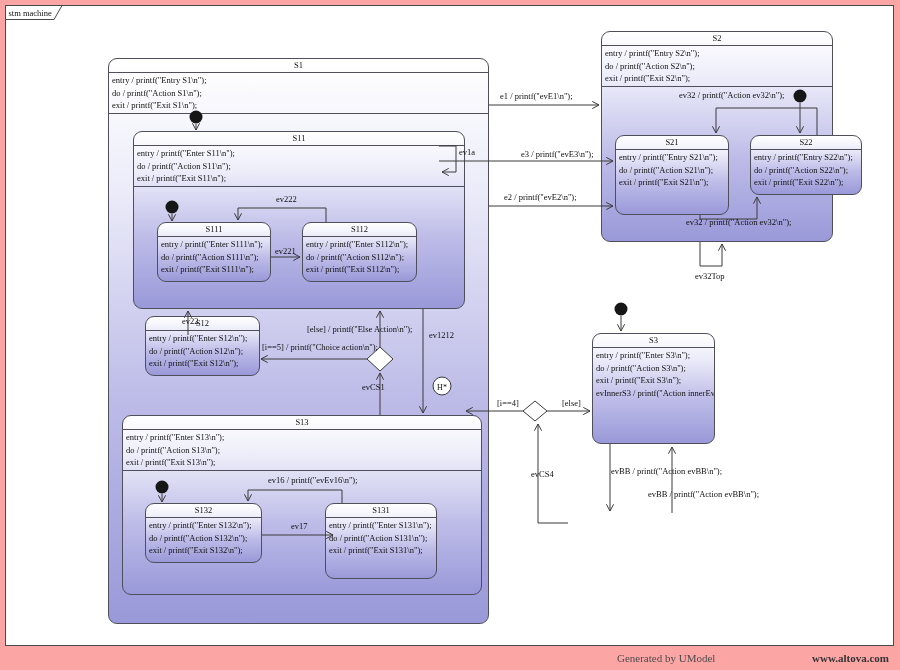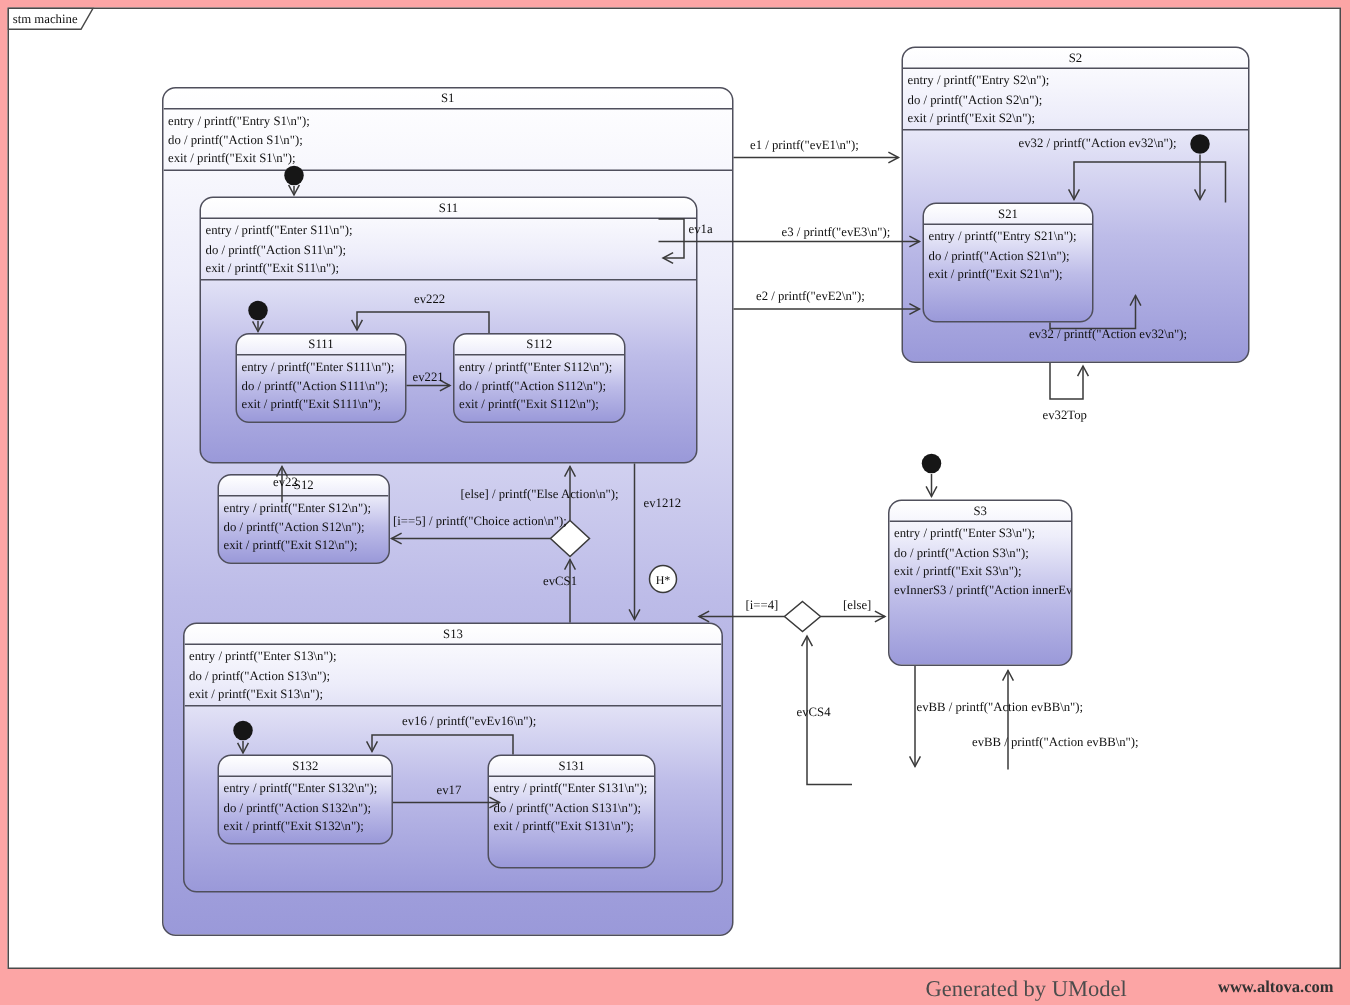--- a/index.html
+++ b/index.html
@@ -11,21 +11,21 @@
          background:linear-gradient(180deg,#ffffff 0%,#ededfa 22%,#bdbce8 60%,#9a99d9 100%);
          font-size:8.5px;overflow:hidden;}
   .state .ttl{height:13px;line-height:13px;text-align:center;border-bottom:1px solid #4f4f5c;
               white-space:nowrap;overflow:hidden;}
   .state .acts{padding:1px 0 1px 3px;}
   .state .acts div{line-height:12.5px;white-space:nowrap;overflow:hidden;}
   .state.region .acts{border-bottom:1px solid #4f4f5c;}
   #wires{position:absolute;left:0;top:0;width:900px;height:670px;pointer-events:none;}
   .tlabel{position:absolute;font-size:8.5px;white-space:nowrap;color:#101010;}
   #tab{position:absolute;left:5px;top:5px;}
-  #footer-generated{position:absolute;left:617px;top:652px;font-size:15px;color:#4c4c4c;}
+  #footer-generated{position:absolute;left:617px;top:652px;font-size:11px;color:#4c4c4c;}
   #footer-site{position:absolute;left:812px;top:652px;font-size:11px;font-weight:bold;color:#333;}
 </style>
 </head>
 <body>
 
 <div id="canvas">
 
   <div id="frame"></div>
 
   <svg id="tab" width="70" height="17">
@@ -116,20 +116,28 @@
 
   <div class="state" style="left:615px;top:135px;width:114px;height:80px">
     <div class="ttl">S21</div>
     <div class="acts">
       <div>entry / printf("Entry S21\n");</div>
       <div>do / printf("Action S21\n");</div>
       <div>exit / printf("Exit S21\n");</div>
     </div>
   </div>
 
+  <div class="state" style="left:750px;top:135px;width:112px;height:60px">
+    <div class="ttl">S22</div>
+    <div class="acts">
+      <div>entry / printf("Entry S22\n");</div>
+      <div>do / printf("Action S22\n");</div>
+      <div>exit / printf("Exit S22\n");</div>
+    </div>
+  </div>
 
   <div class="state" style="left:592px;top:333px;width:123px;height:111px">
     <div class="ttl">S3</div>
     <div class="acts">
       <div>entry / printf("Enter S3\n");</div>
       <div>do / printf("Action S3\n");</div>
       <div>exit / printf("Exit S3\n");</div>
       <div>evInnerS3 / printf("Action innerEvS3\n");</div>
     </div>
   </div>

